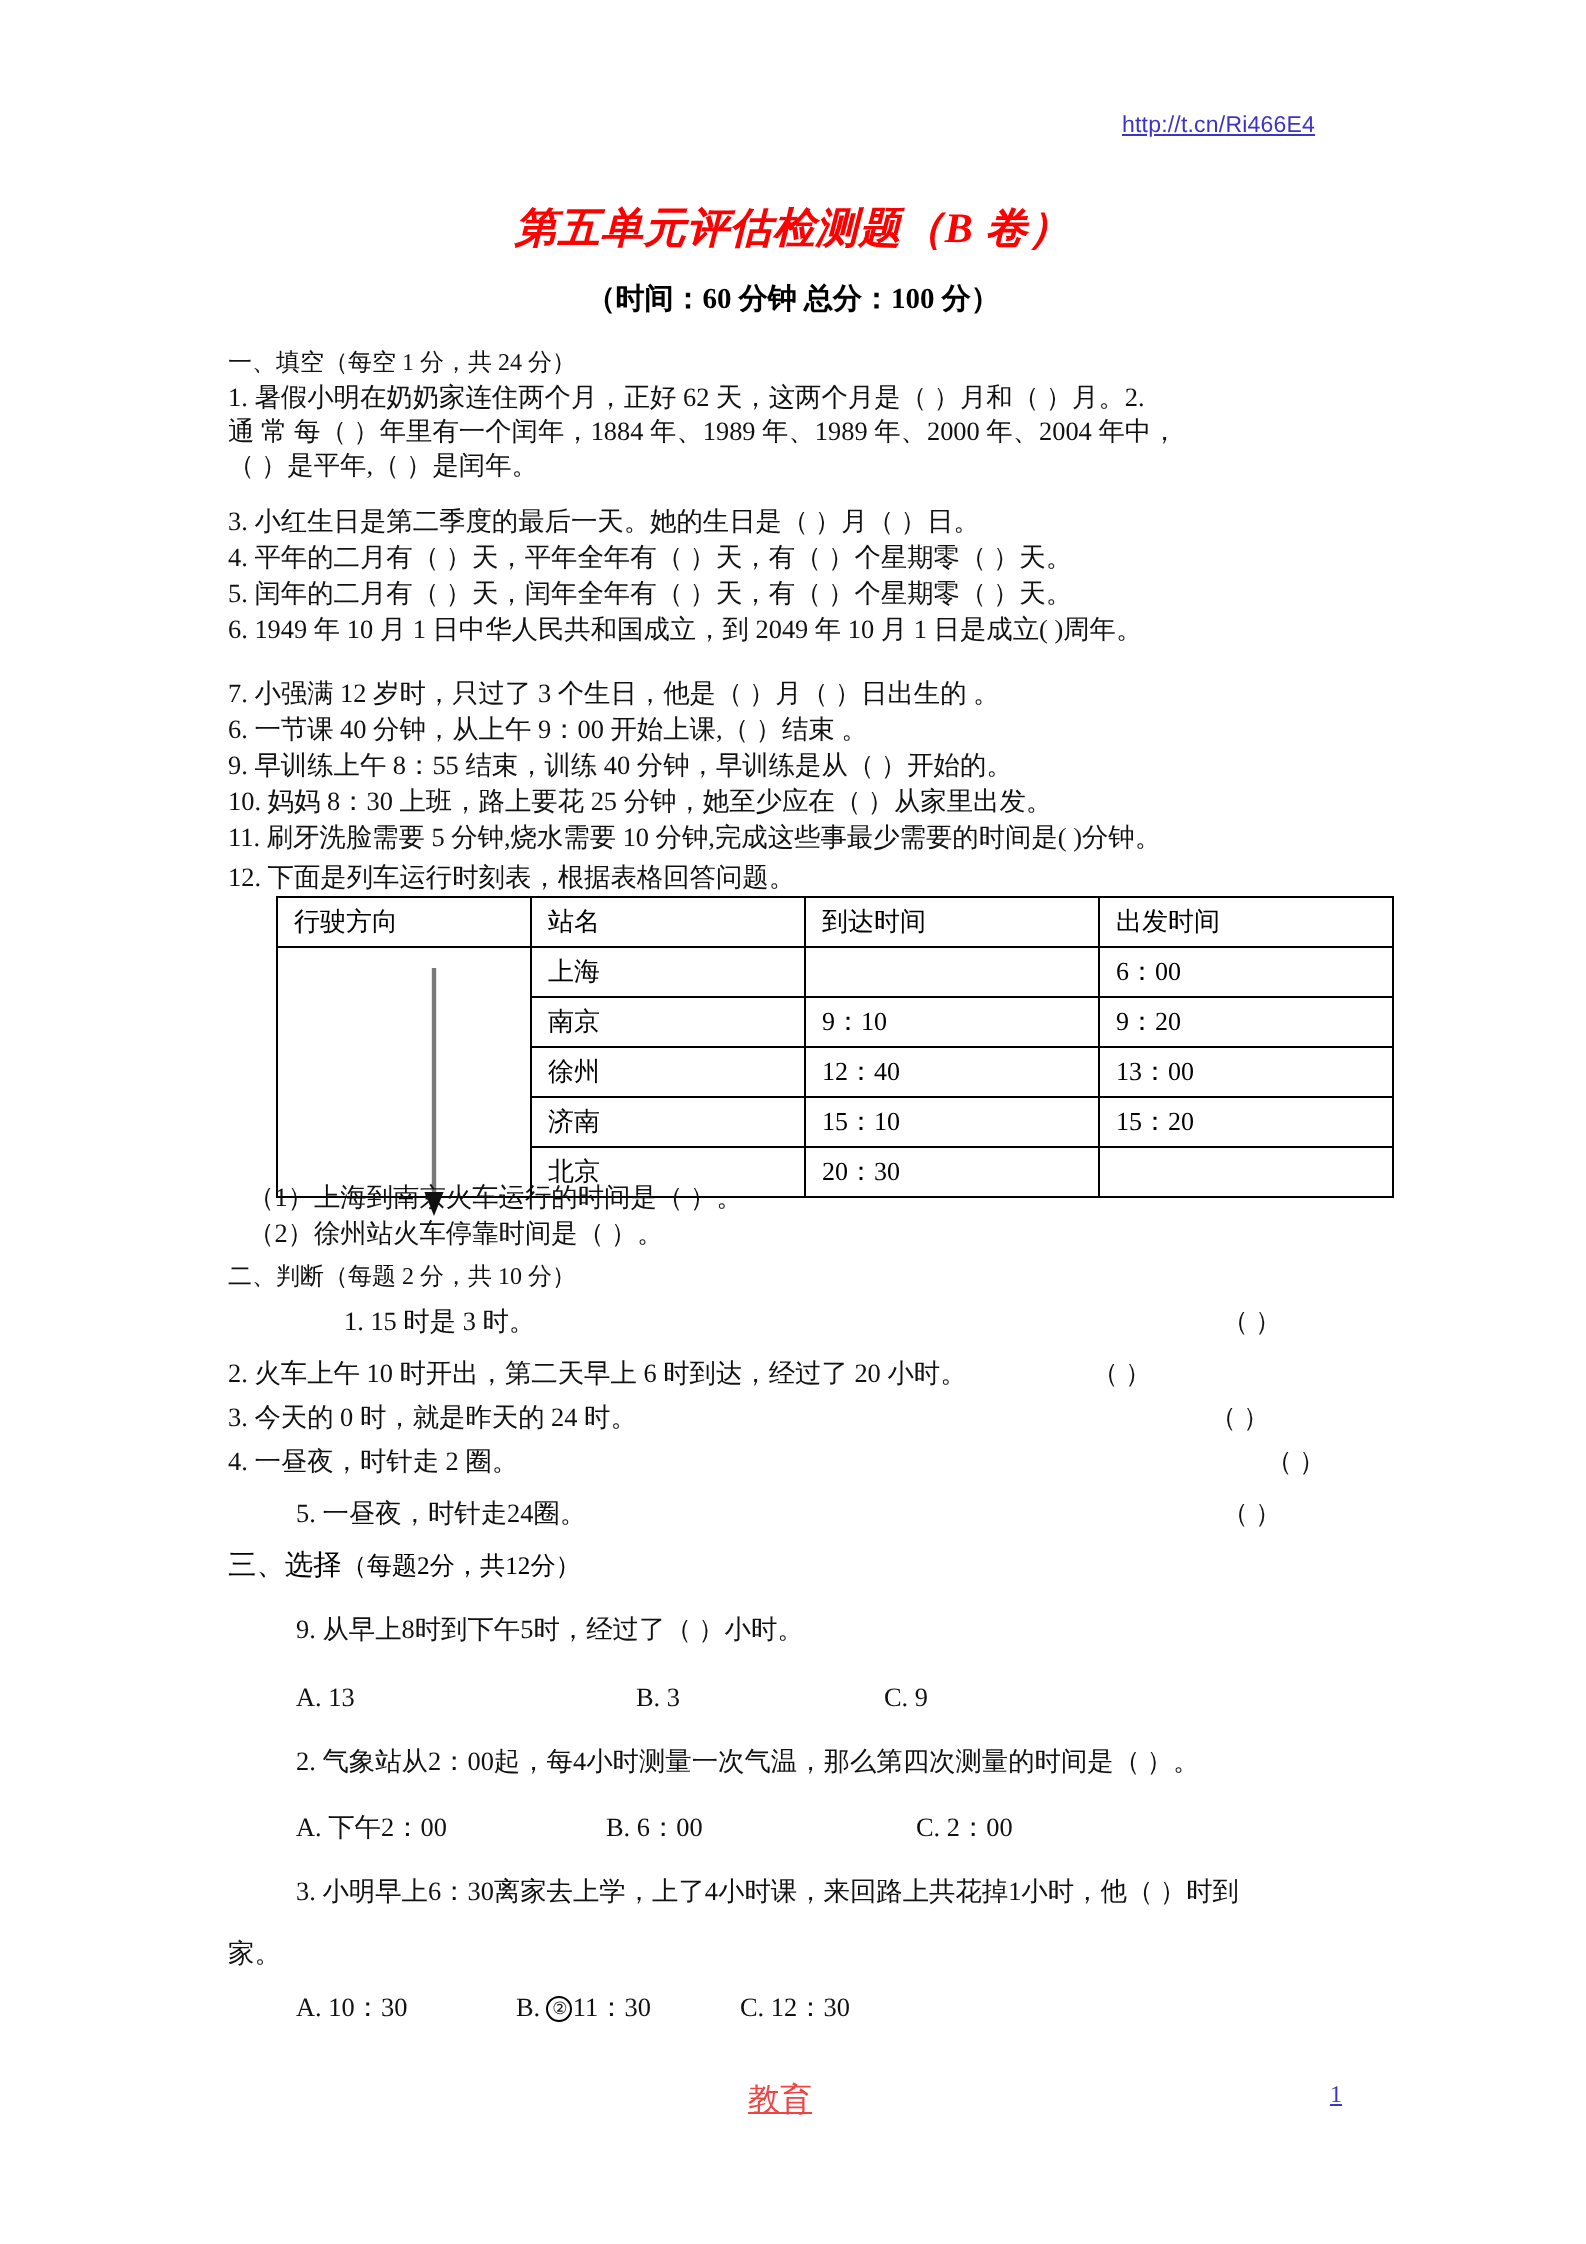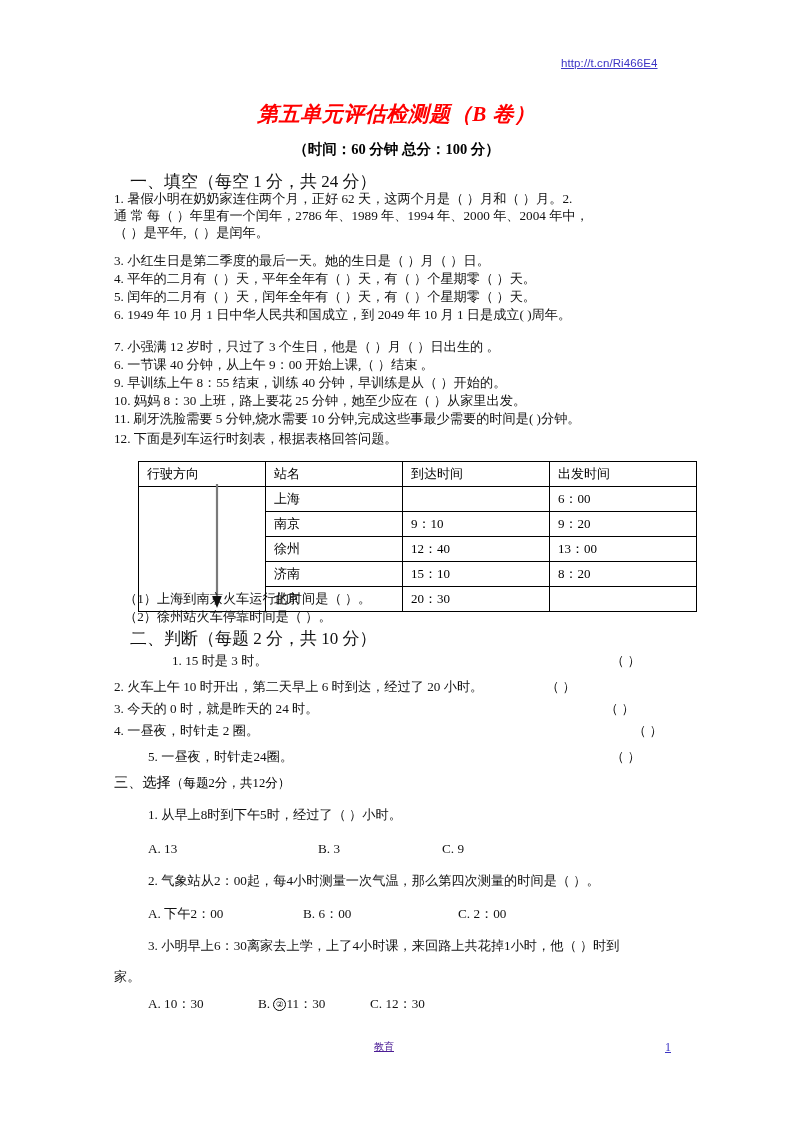--- a/index.html
+++ b/index.html
@@ -59,38 +59,38 @@
   }
 
   
   .line {
     position: absolute;
     font-size: 13.2px;
     line-height: 17px;
     white-space: nowrap;
     color: #111;
   }
-  .sec-head { font-size: 17px; margin-left: 16px; }
+  .sec-head { font-size: 12px; }
 
   
   .sec3 {
     position: absolute;
     left: 114px;
     top: 773px;
     font-size: 13.6px;
     white-space: nowrap;
   }
   .sec3 b { font-weight: normal; font-size: 14.2px; }
   .sec3 span.small { font-size: 12.6px; }
 
   
   .timetable {
     position: absolute;
     left: 138px;
-    top: 461px;
+    top: 448px;
     border-collapse: collapse;
     font-size: 13px;
   }
   .timetable td, .timetable th {
     border: 1px solid #000000;
     padding: 2px 6px 3px 8px;
     height: 19px;
     vertical-align: middle;
     text-align: left;
     font-weight: normal;
@@ -111,22 +111,22 @@
     width: 14px;
     height: 124px;
     pointer-events: none;
   }
 
   
   .footer-link {
     position: absolute;
     left: 374px;
     top: 1040px;
-    font-size: 10px;
-    color: #4c1d95;
+    font-size: 16px;
+    color: #ef4444;
     text-decoration: underline;
   }
   .footer-page {
     position: absolute;
     left: 665px;
     top: 1040px;
     font-size: 12px;
     color: #3c34c4;
     text-decoration: underline;
   }
@@ -151,21 +151,21 @@
 <div class="page">
 
   <a class="tiny-url" href="#">http://t.cn/Ri466E4</a>
 
   <div class="doc-title">第五单元评估检测题（B 卷）</div>
   <div class="doc-subtitle">（时间：60 分钟   总分：100 分）</div>
 
   <div class="line sec-head" style="left:114px; top:173px;">一、填空（每空 1 分，共 24 分）</div>
 
   <div class="line" style="left:114px; top:190px;">1. 暑假小明在奶奶家连住两个月，正好 62 天，这两个月是（      ）月和（      ）月。2.</div>
-  <div class="line" style="left:114px; top:207px;">通 常 每（    ）年里有一个闰年，2786 年、1989 年、1994 年、2000 年、2004 年中，</div>
+  <div class="line" style="left:114px; top:207px;">通 常 每（    ）年里有一个闰年，1884 年、1989 年、1989 年、2000 年、2004 年中，</div>
   <div class="line" style="left:114px; top:224px;">（                                     ）是平年,（                                    ）是闰年。</div>
   <div class="line" style="left:114px; top:252px;">3. 小红生日是第二季度的最后一天。她的生日是（      ）月（      ）日。</div>
   <div class="line" style="left:114px; top:270px;">4. 平年的二月有（    ）天，平年全年有（    ）天，有（    ）个星期零（    ）天。</div>
   <div class="line" style="left:114px; top:288px;">5. 闰年的二月有（    ）天，闰年全年有（    ）天，有（    ）个星期零（    ）天。</div>
   <div class="line" style="left:114px; top:306px;">6. 1949 年 10 月 1 日中华人民共和国成立，到 2049 年 10 月 1 日是成立(       )周年。</div>
   <div class="line" style="left:114px; top:338px;">7. 小强满 12 岁时，只过了 3 个生日，他是（    ）月（    ）日出生的 。</div>
   <div class="line" style="left:114px; top:356px;">6. 一节课 40 分钟，从上午 9：00 开始上课,（                      ）结束  。</div>
   <div class="line" style="left:114px; top:374px;">9. 早训练上午 8：55 结束，训练 40 分钟，早训练是从（                ）开始的。</div>
   <div class="line" style="left:114px; top:392px;">10. 妈妈 8：30 上班，路上要花 25 分钟，她至少应在（                  ）从家里出发。</div>
   <div class="line" style="left:114px; top:410px;">11. 刷牙洗脸需要 5 分钟,烧水需要 10 分钟,完成这些事最少需要的时间是(        )分钟。</div>
@@ -193,21 +193,21 @@
         <td>9：20</td>
       </tr>
       <tr>
         <td>徐州</td>
         <td>12：40</td>
         <td>13：00</td>
       </tr>
       <tr>
         <td>济南</td>
         <td>15：10</td>
-        <td>8：20</td>
+        <td>15：20</td>
       </tr>
       <tr>
         <td>北京</td>
         <td>20：30</td>
         <td></td>
       </tr>
     </tbody>
   </table>
 
   <div class="arrow-wrap">
@@ -234,21 +234,21 @@
   <div class="line" style="left:114px; top:722px;">4.  一昼夜，时针走 2 圈。</div>
   <div class="line" style="left:633px; top:722px;">（        ）</div>
 
   <div class="line" style="left:148px; top:748px;">5.  一昼夜，时针走24圈。</div>
   <div class="line" style="left:611px; top:748px;">（        ）</div>
 
   <div class="sec3">
     <b>三、选择</b><span class="small">（每题2分，共12分）</span>
   </div>
 
-  <div class="line" style="left:148px; top:806px;">1. 从早上8时到下午5时，经过了（      ）小时。</div>
+  <div class="line" style="left:148px; top:806px;">9. 从早上8时到下午5时，经过了（      ）小时。</div>
   <div class="line" style="left:148px; top:840px;">A. 13</div>
   <div class="line" style="left:318px; top:840px;">B. 3</div>
   <div class="line" style="left:442px; top:840px;">C. 9</div>
 
   <div class="line" style="left:148px; top:872px;">2.  气象站从2：00起，每4小时测量一次气温，那么第四次测量的时间是（      ）。</div>
   <div class="line" style="left:148px; top:905px;">A. 下午2：00</div>
   <div class="line" style="left:303px; top:905px;">B. 6：00</div>
   <div class="line" style="left:458px; top:905px;">C. 2：00</div>
 
   <div class="line" style="left:148px; top:937px;">3. 小明早上6：30离家去上学，上了4小时课，来回路上共花掉1小时，他（      ）时到</div>

